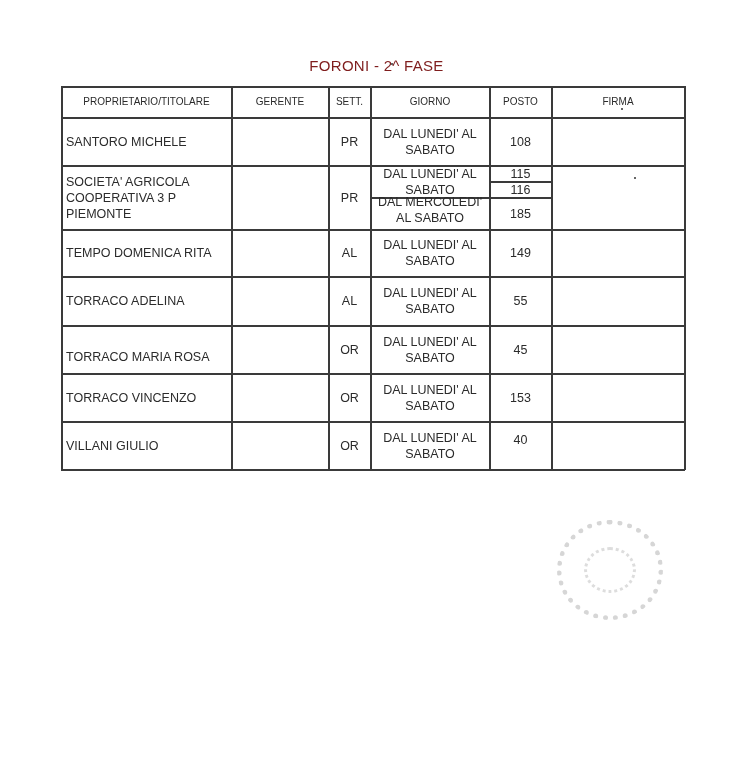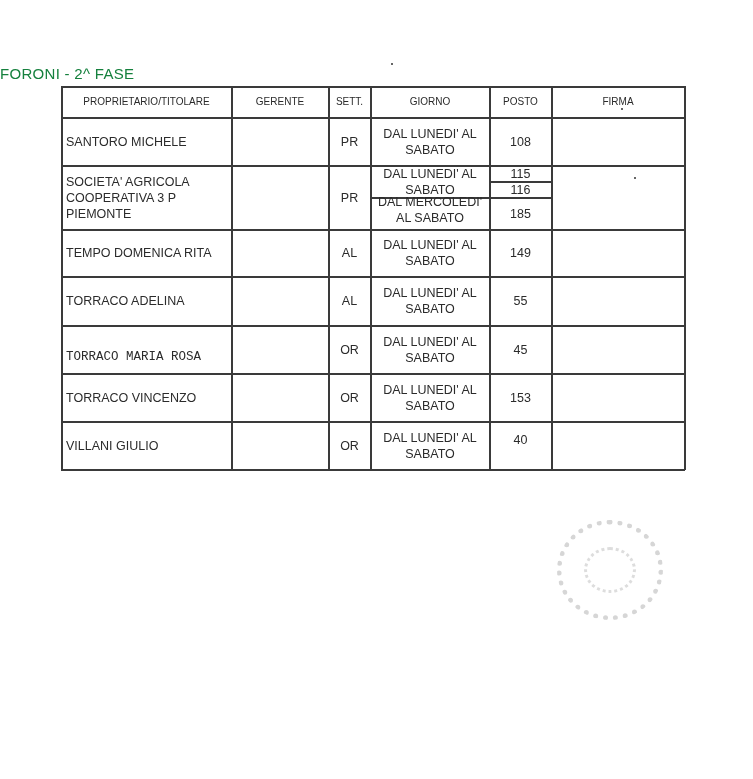--- a/index.html
+++ b/index.html
@@ -1,22 +1,22 @@
 <!DOCTYPE html>
 <html><head>
   <meta charset="utf-8">
   <style>
     html, body { margin: 0; padding: 0; }
     body {
       width: 753px; height: 779px; background: #ffffff; position: relative;
       font-family: "Liberation Sans", sans-serif; color: #2a2a2a; overflow: hidden;
     }
     .title {
-      position: absolute; left: 0; width: 753px; top: 57px; 
-      font-size: 15px; letter-spacing: 0.3px; color: #15803d; margin-top: 8px;
+      position: absolute; left: 0; width: 753px; top: 57px; text-align: center;
+      font-size: 15px; letter-spacing: 0.3px; color: #7f1d1d;
     }
     .grid { position: absolute; left: 0; top: 0; width: 753px; height: 779px; }
     .line { position: absolute; background: #3a3a3a; }
     .hline { height: 1.5px; }
     .vline { width: 1.5px; }
     .cell {
       position: absolute; display: flex; align-items: center; box-sizing: border-box;
       font-size: 12.5px; line-height: 16px; color: #2b2b2b;
     }
     .center { justify-content: center; text-align: center; }
@@ -84,21 +84,21 @@
   <div class="cell left" style="left:62px;top:230px;width:169px;height:46px;">TEMPO DOMENICA RITA</div>
   <div class="cell center" style="left:329px;top:230px;width:41px;height:46px;">AL</div>
   <div class="cell center" style="left:375px;top:230px;width:110px;height:46px;">DAL LUNEDI' AL SABATO</div>
   <div class="cell center" style="left:490px;top:230px;width:61px;height:46px;">149</div>
 
   <div class="cell left" style="left:62px;top:277px;width:169px;height:48px;">TORRACO ADELINA</div>
   <div class="cell center" style="left:329px;top:277px;width:41px;height:48px;">AL</div>
   <div class="cell center" style="left:375px;top:277px;width:110px;height:48px;">DAL LUNEDI' AL SABATO</div>
   <div class="cell center" style="left:490px;top:277px;width:61px;height:48px;">55</div>
 
-  <div class="cell left" style="left:62px;top:326px;width:169px;height:62px;font-family:Liberation Mono, monospace;">TORRACO MARIA ROSA</div>
+  <div class="cell left" style="left:62px;top:326px;width:169px;height:62px;">TORRACO MARIA ROSA</div>
   <div class="cell center" style="left:329px;top:326px;width:41px;height:47px;">OR</div>
   <div class="cell center" style="left:375px;top:326px;width:110px;height:47px;">DAL LUNEDI' AL SABATO</div>
   <div class="cell center" style="left:490px;top:326px;width:61px;height:47px;">45</div>
 
   <div class="cell left" style="left:62px;top:374px;width:169px;height:47px;">TORRACO VINCENZO</div>
   <div class="cell center" style="left:329px;top:374px;width:41px;height:47px;">OR</div>
   <div class="cell center" style="left:375px;top:374px;width:110px;height:47px;">DAL LUNEDI' AL SABATO</div>
   <div class="cell center" style="left:490px;top:374px;width:61px;height:47px;">153</div>
 
   <div class="cell left" style="left:62px;top:422px;width:169px;height:47px;">VILLANI GIULIO</div>

